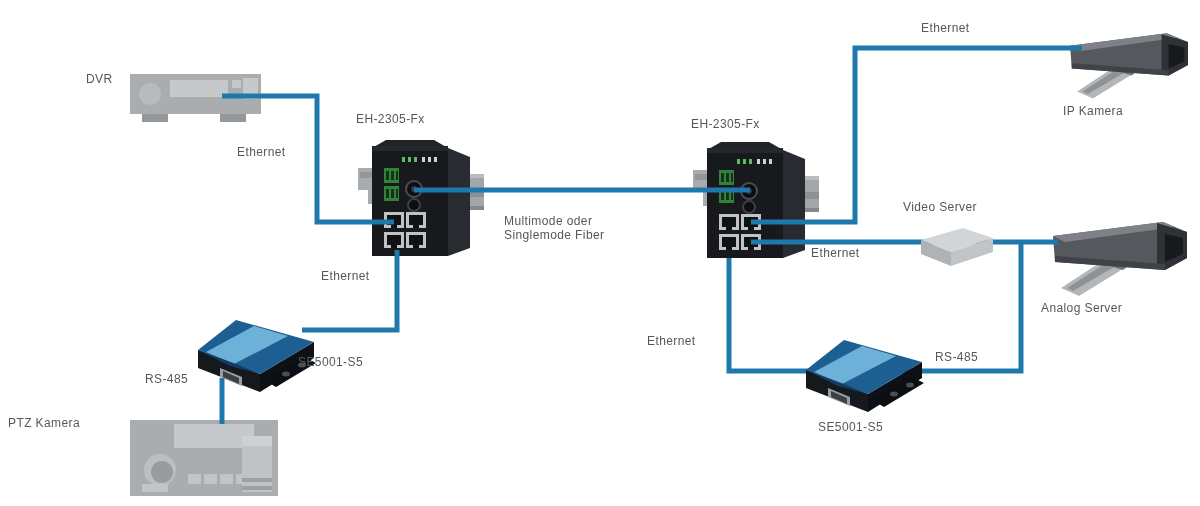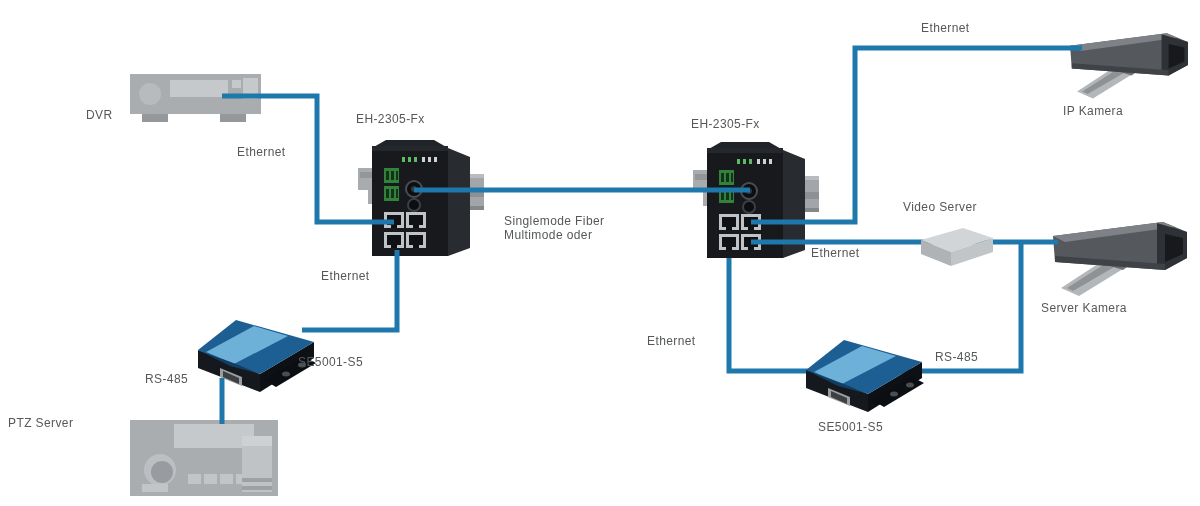--- a/index.html
+++ b/index.html
@@ -245,34 +245,34 @@
   </svg>
 
   <div class="device over-wire" style="position:absolute;left:915px;top:226px;width:82px;height:42px;">
     <svg viewBox="0 0 82 42">
       <polygon points="6,14 48,2 78,12 36,26" fill="#d2d5d7"></polygon>
       <polygon points="6,14 36,26 36,40 6,28" fill="#b0b3b6"></polygon>
       <polygon points="36,26 78,12 78,26 36,40" fill="#c2c5c8"></polygon>
     </svg>
   </div>
 
-  <div class="lbl" style="left:86px;top:72px;margin-top:36px;">DVR</div>
+  <div class="lbl" style="left:86px;top:72px;">DVR</div>
   <div class="lbl" style="left:237px;top:145px;">Ethernet</div>
   <div class="lbl center" style="left:356px;top:112px;width:128px;">EH-2305-Fx</div>
   <div class="lbl center" style="left:691px;top:117px;width:128px;">EH-2305-Fx</div>
   <div class="lbl center" style="left:504px;top:214px;width:180px;">
+    <div>Multimode oder</div>
     <div>Singlemode Fiber</div>
-    <div>Multimode oder</div>
   </div>
   <div class="lbl" style="left:321px;top:269px;">Ethernet</div>
   <div class="lbl" style="left:298px;top:355px;">SE5001-S5</div>
   <div class="lbl" style="left:145px;top:372px;">RS-485</div>
-  <div class="lbl" style="left:8px;top:416px;">PTZ Server</div>
+  <div class="lbl" style="left:8px;top:416px;">PTZ Kamera</div>
   <div class="lbl" style="left:921px;top:21px;">Ethernet</div>
   <div class="lbl" style="left:1063px;top:104px;">IP Kamera</div>
   <div class="lbl" style="left:903px;top:200px;">Video Server</div>
   <div class="lbl" style="left:811px;top:246px;">Ethernet</div>
-  <div class="lbl" style="left:1041px;top:301px;">Server Kamera</div>
+  <div class="lbl" style="left:1041px;top:301px;">Analog Server</div>
   <div class="lbl" style="left:647px;top:334px;">Ethernet</div>
   <div class="lbl" style="left:935px;top:350px;">RS-485</div>
   <div class="lbl" style="left:818px;top:420px;">SE5001-S5</div>
 
 </div>
 
 </body></html>

